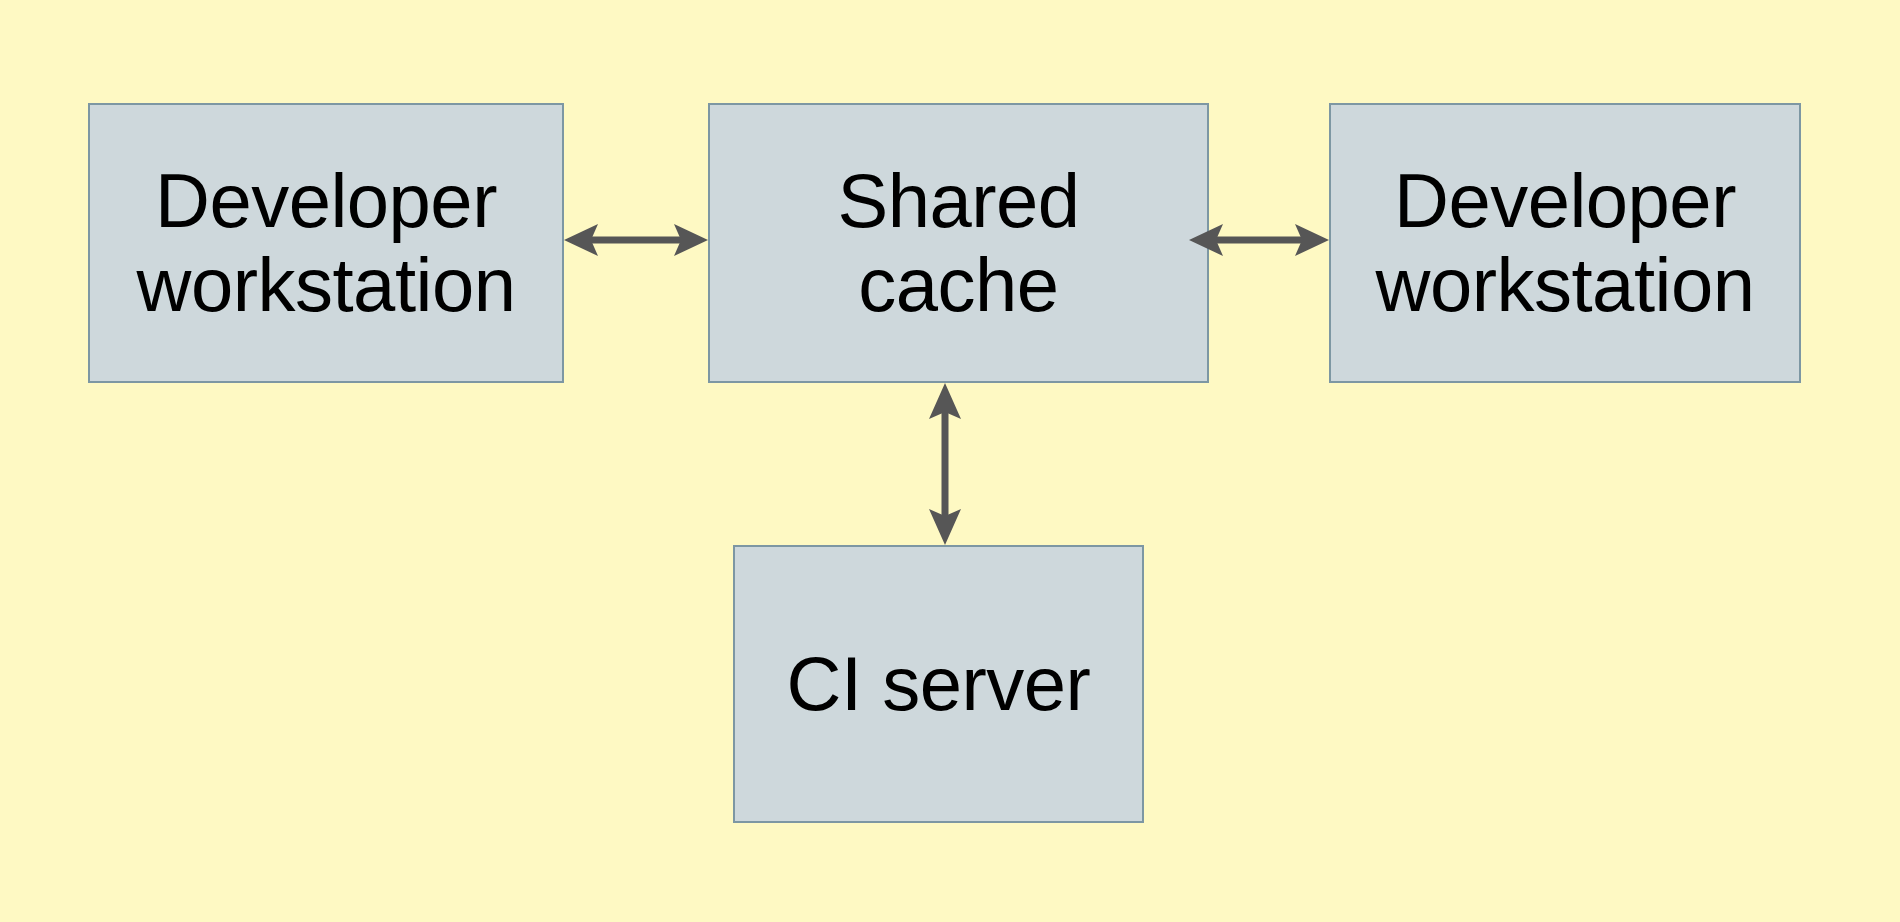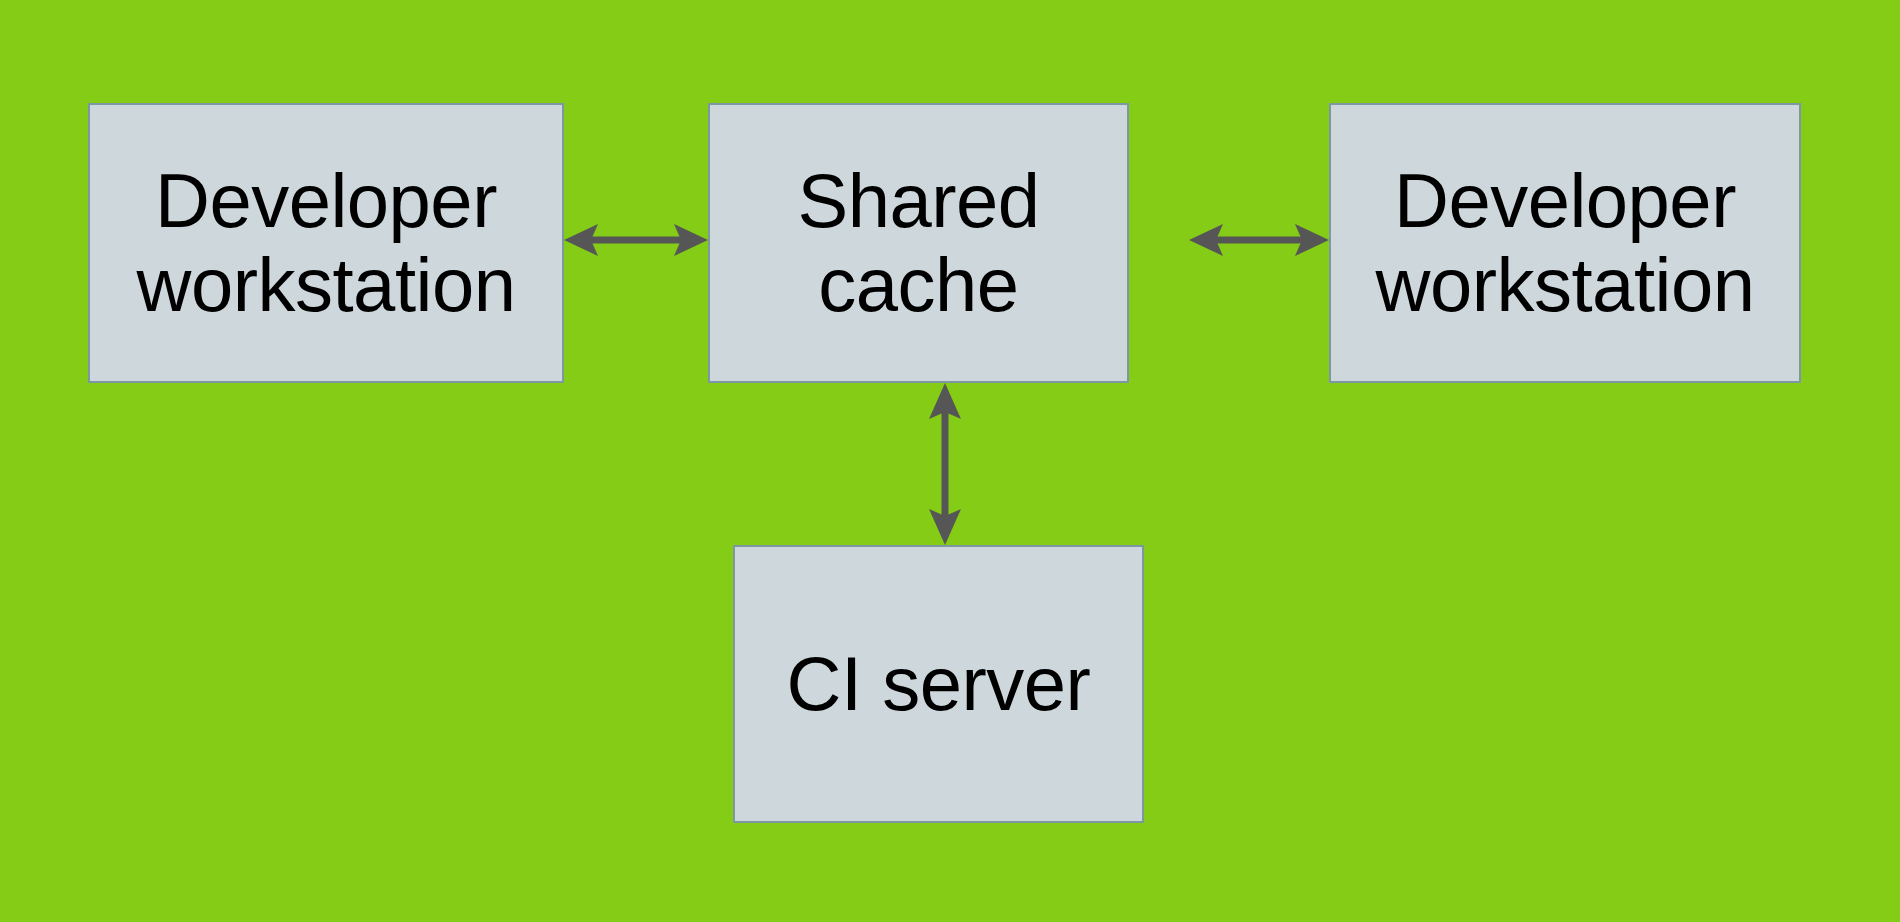--- a/index.html
+++ b/index.html
@@ -11,21 +11,21 @@
   body {
     width: 1900px;
     height: 922px;
     overflow: hidden;
     font-family: "Liberation Sans", sans-serif;
   }
   #diagram-canvas {
     position: relative;
     width: 1900px;
     height: 922px;
-    background: #84cc16;
+    background: #fef9c3;
   }
   .node-box {
     position: absolute;
     box-sizing: border-box;
     background: #ced8dc;
     border: 2px solid #7d97a3;
     display: flex;
     align-items: center;
     justify-content: center;
     text-align: center;
@@ -52,21 +52,21 @@
 </head>
 <body>
 
 <div id="diagram-canvas">
 
   <div class="node-box" id="node-developer-workstation-left" style="left:88px; top:103px; width:476px; height:280px;">
     <span class="node-label">Developer
 workstation</span>
   </div>
 
-  <div class="node-box" id="node-shared-cache" style="left:708px; top:103px; width:421px; height:280px;">
+  <div class="node-box" id="node-shared-cache" style="left:708px; top:103px; width:501px; height:280px;">
     <span class="node-label">Shared
 cache</span>
   </div>
 
   <div class="node-box" id="node-developer-workstation-right" style="left:1329px; top:103px; width:472px; height:280px;">
     <span class="node-label">Developer
 workstation</span>
   </div>
 
   <div class="node-box" id="node-ci-server" style="left:708px; top:545px; width:411px; height:278px;margin-left:25px;">

